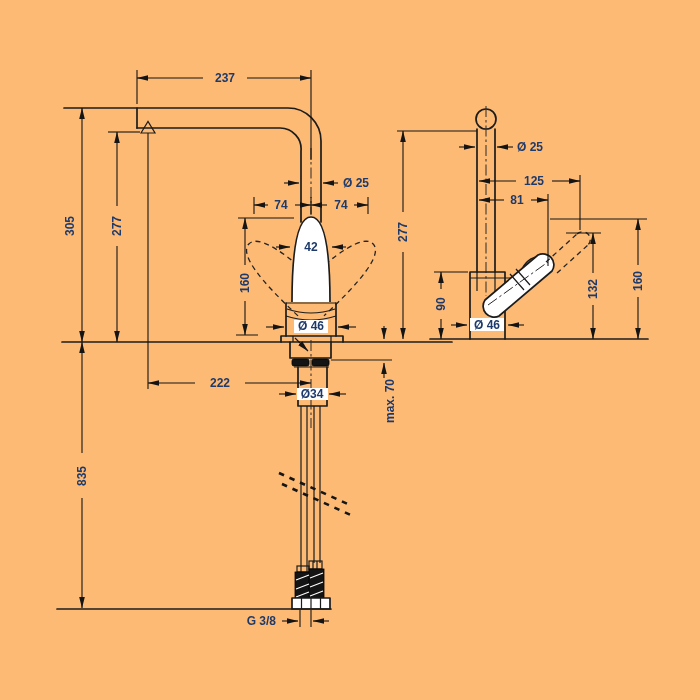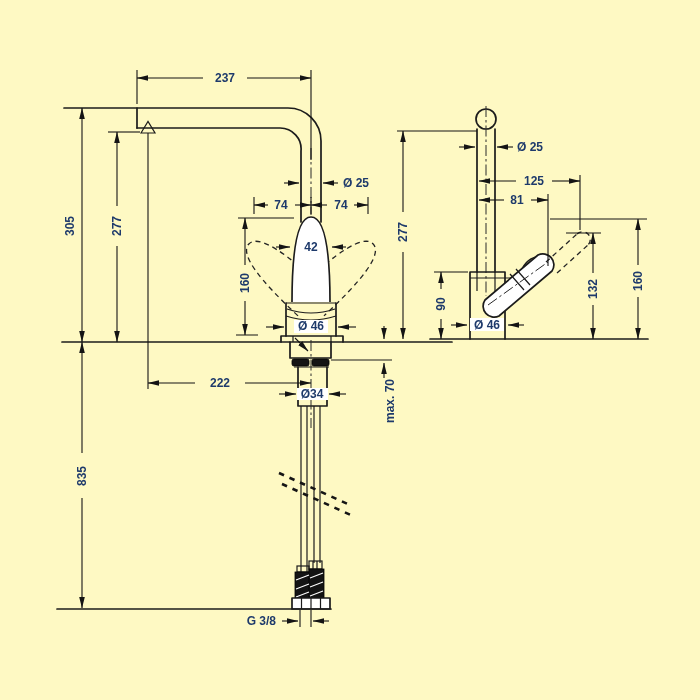--- a/index.html
+++ b/index.html
@@ -1,16 +1,16 @@
 <!DOCTYPE html>
 <html><head>
 <meta charset="utf-8">
 <style>
   html,body{margin:0;padding:0;background:#fff}
-  .canvas{width:700px;height:700px;background:#fef9c3;position:relative;overflow:hidden}
+  .canvas{width:700px;height:700px;background:#fdba74;position:relative;overflow:hidden}
   svg{display:block}
   .ln{stroke:#1c1c1c;stroke-width:1.7;fill:none;stroke-linecap:round;stroke-linejoin:round}
   .lw{stroke:#1c1c1c;stroke-width:1.7;fill:#fff;stroke-linejoin:round}
   .tn{stroke:#1c1c1c;stroke-width:1.2;fill:none}
   .dim{stroke:#151515;stroke-width:1.1;fill:none}
   .cl{stroke:#2a2a2a;stroke-width:1;fill:none;stroke-dasharray:11 3 2.5 3}
   .ph{stroke:#242424;stroke-width:1.3;fill:none;stroke-dasharray:5 4}
   .brk{stroke:#151515;stroke-width:2.6;fill:none;stroke-dasharray:5.5 6}
   .dk{fill:#141414;stroke:#000;stroke-width:.8}
   .st{stroke:#fff;stroke-width:1.1;fill:none}

